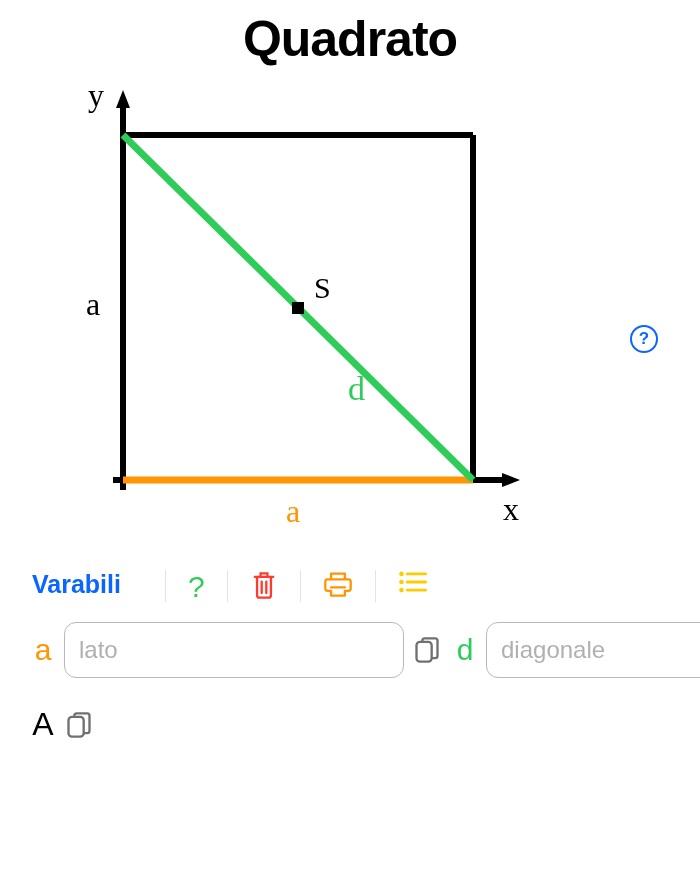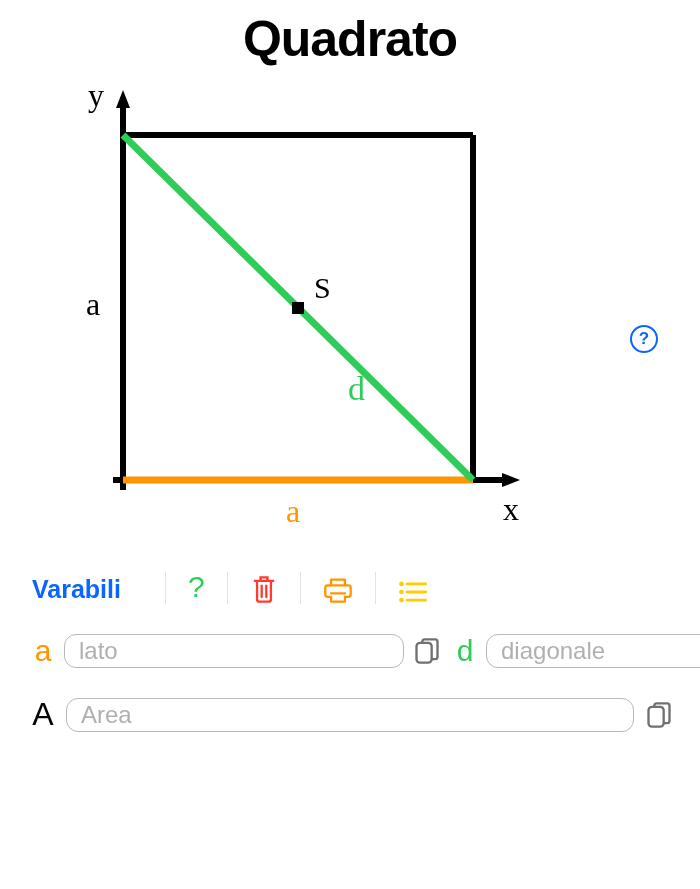--- a/index.html
+++ b/index.html
@@ -36,23 +36,23 @@
       display: flex;
       align-items: center;
       justify-content: center;
       color: #0a66ff;
       font-size: 17px;
       font-weight: 700;
       cursor: pointer;
     }
     .toolbar {
       display: flex;
-      align-items: flex-end;
+      align-items: flex-start;
       gap: 0;
-      margin-bottom: 30px;
+      margin-bottom: 18px;
       padding-left: 4px;
     }
     .toolbar-label {
       font-size: 25px;
       font-weight: 700;
       color: #0a66ff;
       margin-right: 22px;
     }
     .divider {
       width: 1px;
@@ -77,21 +77,21 @@
       font-size: 30px;
       font-weight: 400;
       width: 22px;
       text-align: center;
     }
     .var-a { color: #ff9500; }
     .var-d { color: #2fcc5a; }
     .var-A { color: #000; font-size: 32px; }
     .input-field {
       flex: 1;
-      height: 34px;
+      height: 56px;
       border: 1.5px solid #b8b8b8;
       border-radius: 12px;
       padding: 0 14px;
       font-size: 24px;
       color: #000000;
       background: #fff;
     }
     .input-field::placeholder { color: #b0b0b0; }
     .copy-icon {
       cursor: pointer;
@@ -183,20 +183,19 @@
   </div>
   <div class="input-group">
     <span class="var-label var-d">d</span>
     <input class="input-field" placeholder="diagonale" style="">
 
   </div>
 </div>
 
 <div class="input-row">
   <span class="var-label var-A">A</span>
-  <input class="input-field" placeholder="Area" style="">
   <div class="copy-icon">
     <svg width="26" height="28" viewBox="0 0 22 24">
       <rect x="2" y="5" width="13" height="17" rx="3" stroke="#707070" stroke-width="2" fill="none"></rect>
       <path d="M7 5 L7 4 Q7 2 9 2 L18 2 Q20 2 20 4 L20 17 Q20 19 18 19 L15 19" stroke="#707070" stroke-width="2" fill="none"></path>
     </svg>
   </div>
 </div>
 
 </body></html>

